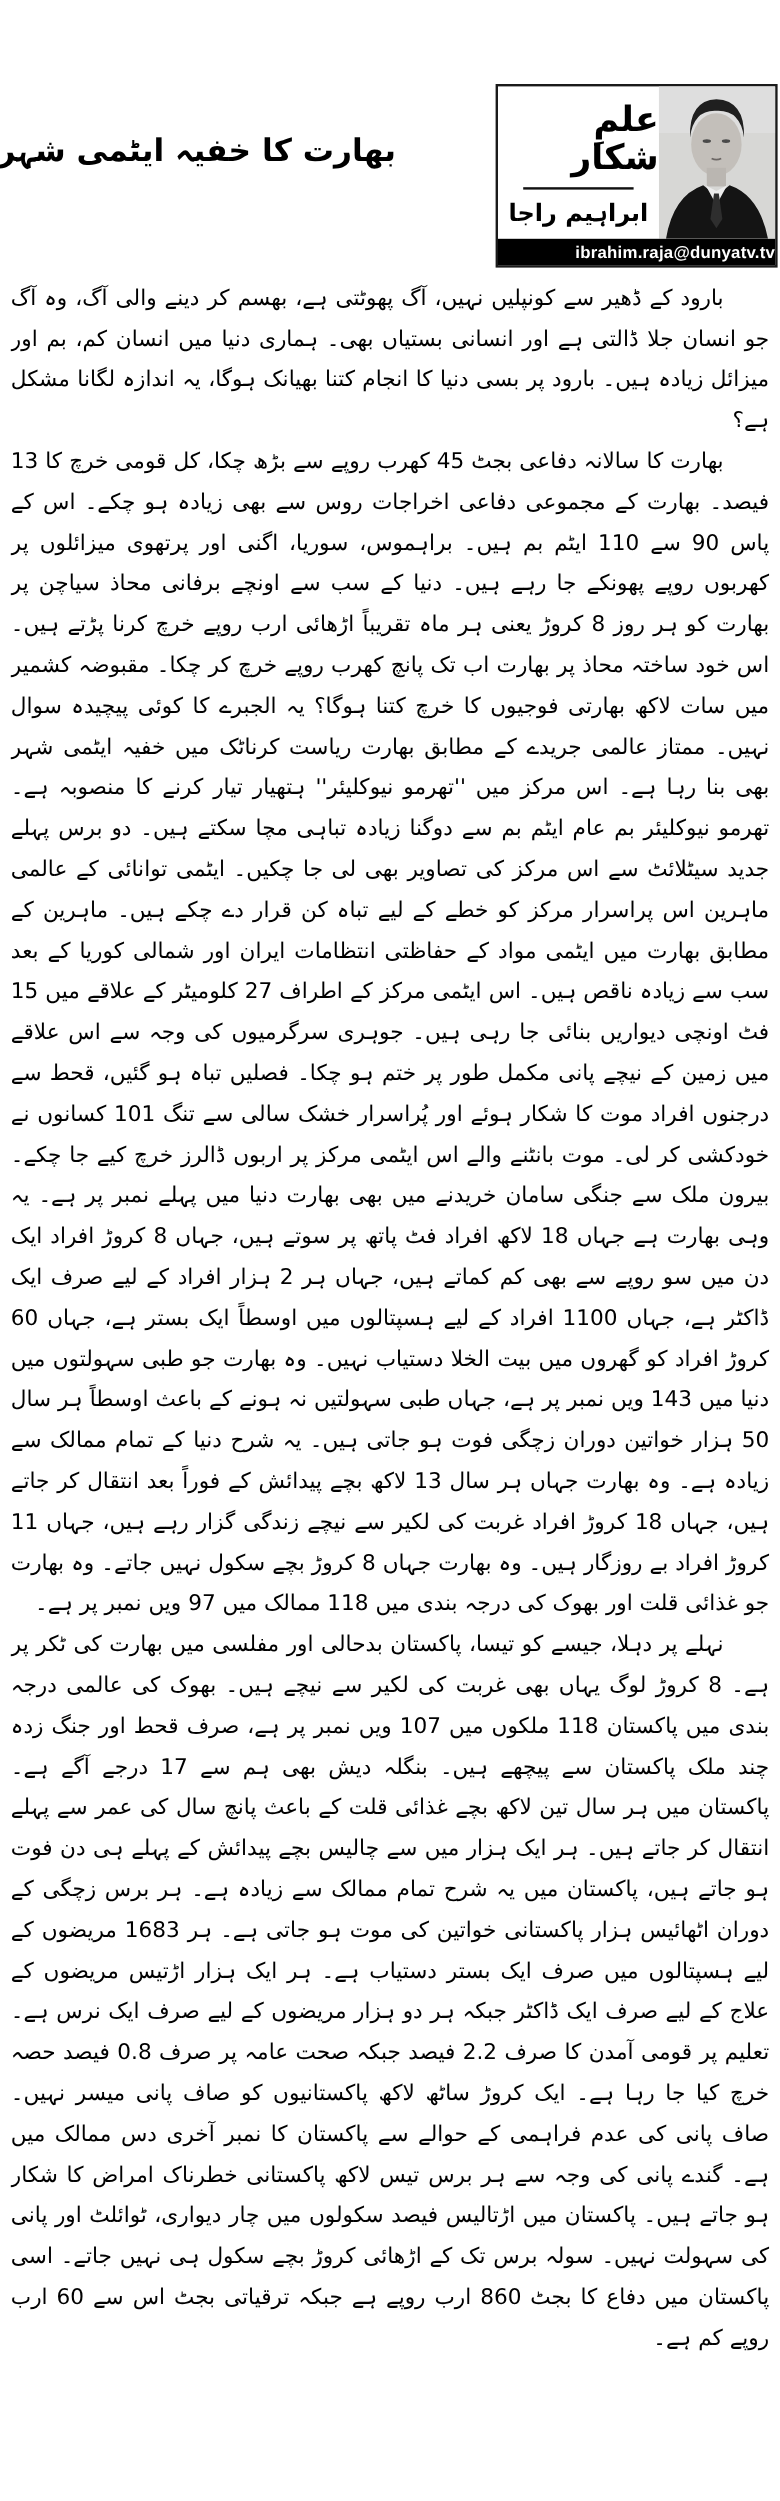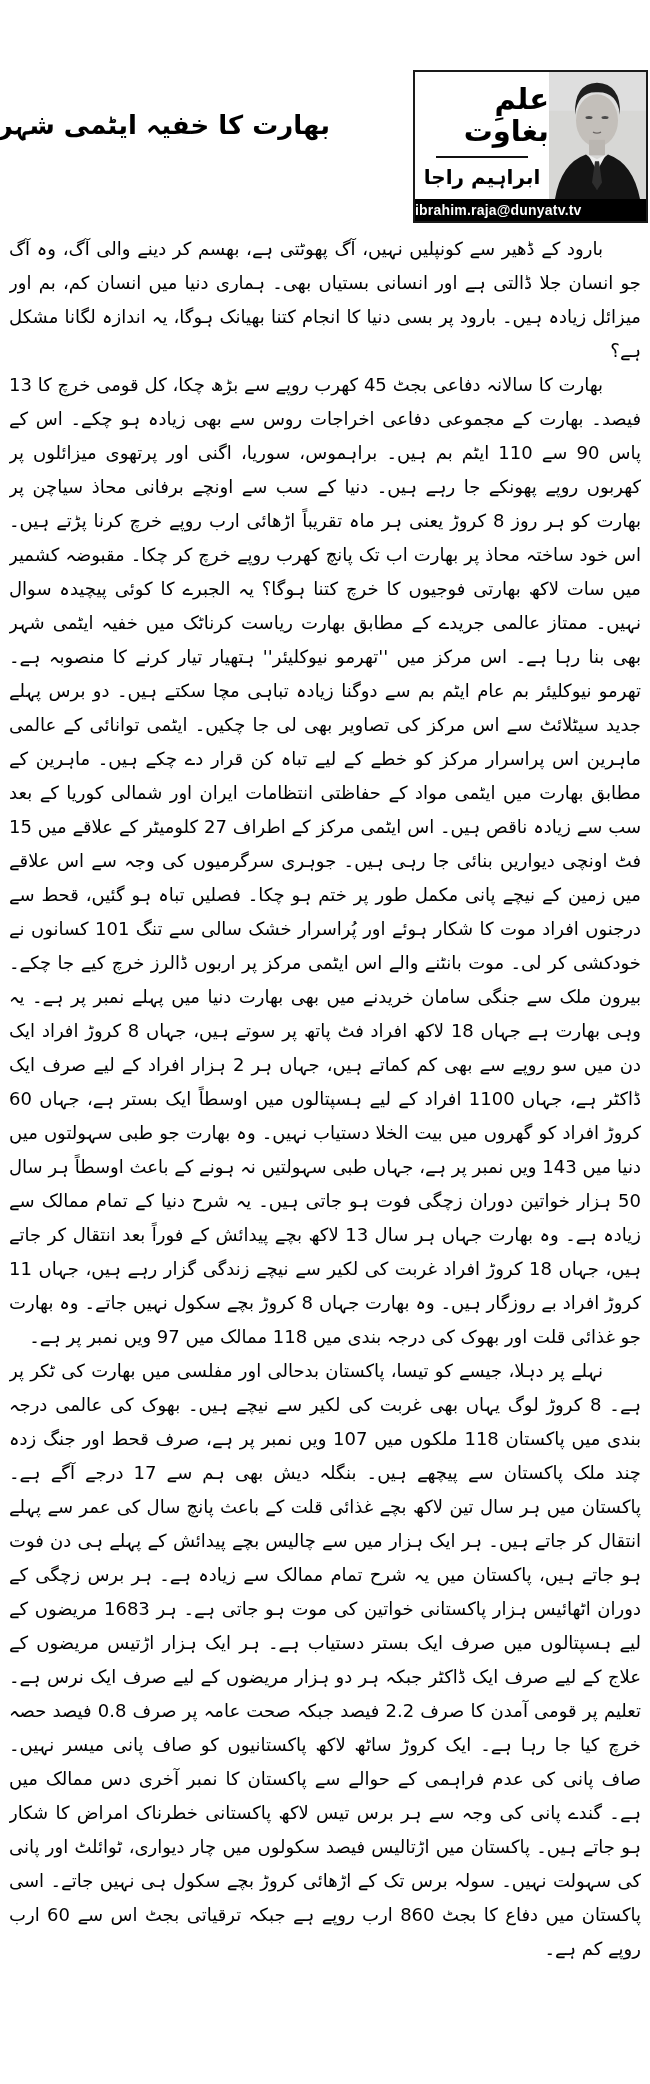--- a/index.html
+++ b/index.html
@@ -71,21 +71,21 @@
     position:absolute;
     left:0; right:0; bottom:0;
     height:22px;
     background:#000;
     color:#fff;
     font-family:"Liberation Sans","DejaVu Sans",sans-serif;
     font-weight:bold;
     font-size:14px;
     display:flex;
     align-items:center;
-    justify-content:flex-start;
+    justify-content:flex-end;
     letter-spacing:0.2px;
   }
 
   
   .article {
     position:absolute;
     top:232px; left:9px; right:9px; bottom:0;
     direction:rtl;
     text-align:justify;
     font-size:18px;
@@ -101,21 +101,21 @@
 </head>
 <body>
 
 <div class="page">
 
   <div class="column-title">بھارت کا خفیہ ایٹمی شہر</div>
 
   <div class="masthead">
     <div class="masthead-inner">
       <div class="logo-block">
-        <div class="logo-text">علمِ بغاوت</div>
+        <div class="logo-text">علمِ شکار</div>
         <div class="logo-rule"></div>
         <div class="author-name">ابراہیم راجا</div>
       </div>
       <svg class="photo" viewBox="0 0 97 131" preserveAspectRatio="none">
         <rect width="97" height="131" fill="#d7d7d5"></rect>
         <rect x="0" y="0" width="97" height="40" fill="#dedede"></rect>
         <ellipse cx="48" cy="50" rx="21" ry="27" fill="#c3bfba"></ellipse>
         <path d="M26 44 Q25 12 48 11 Q72 12 71 44 Q68 20 48 21 Q29 20 26 44 Z" fill="#1f1f1f"></path>
         <ellipse cx="40" cy="47" rx="3.5" ry="1.6" fill="#4a4a4a"></ellipse>
         <ellipse cx="56" cy="47" rx="3.5" ry="1.6" fill="#4a4a4a"></ellipse>

